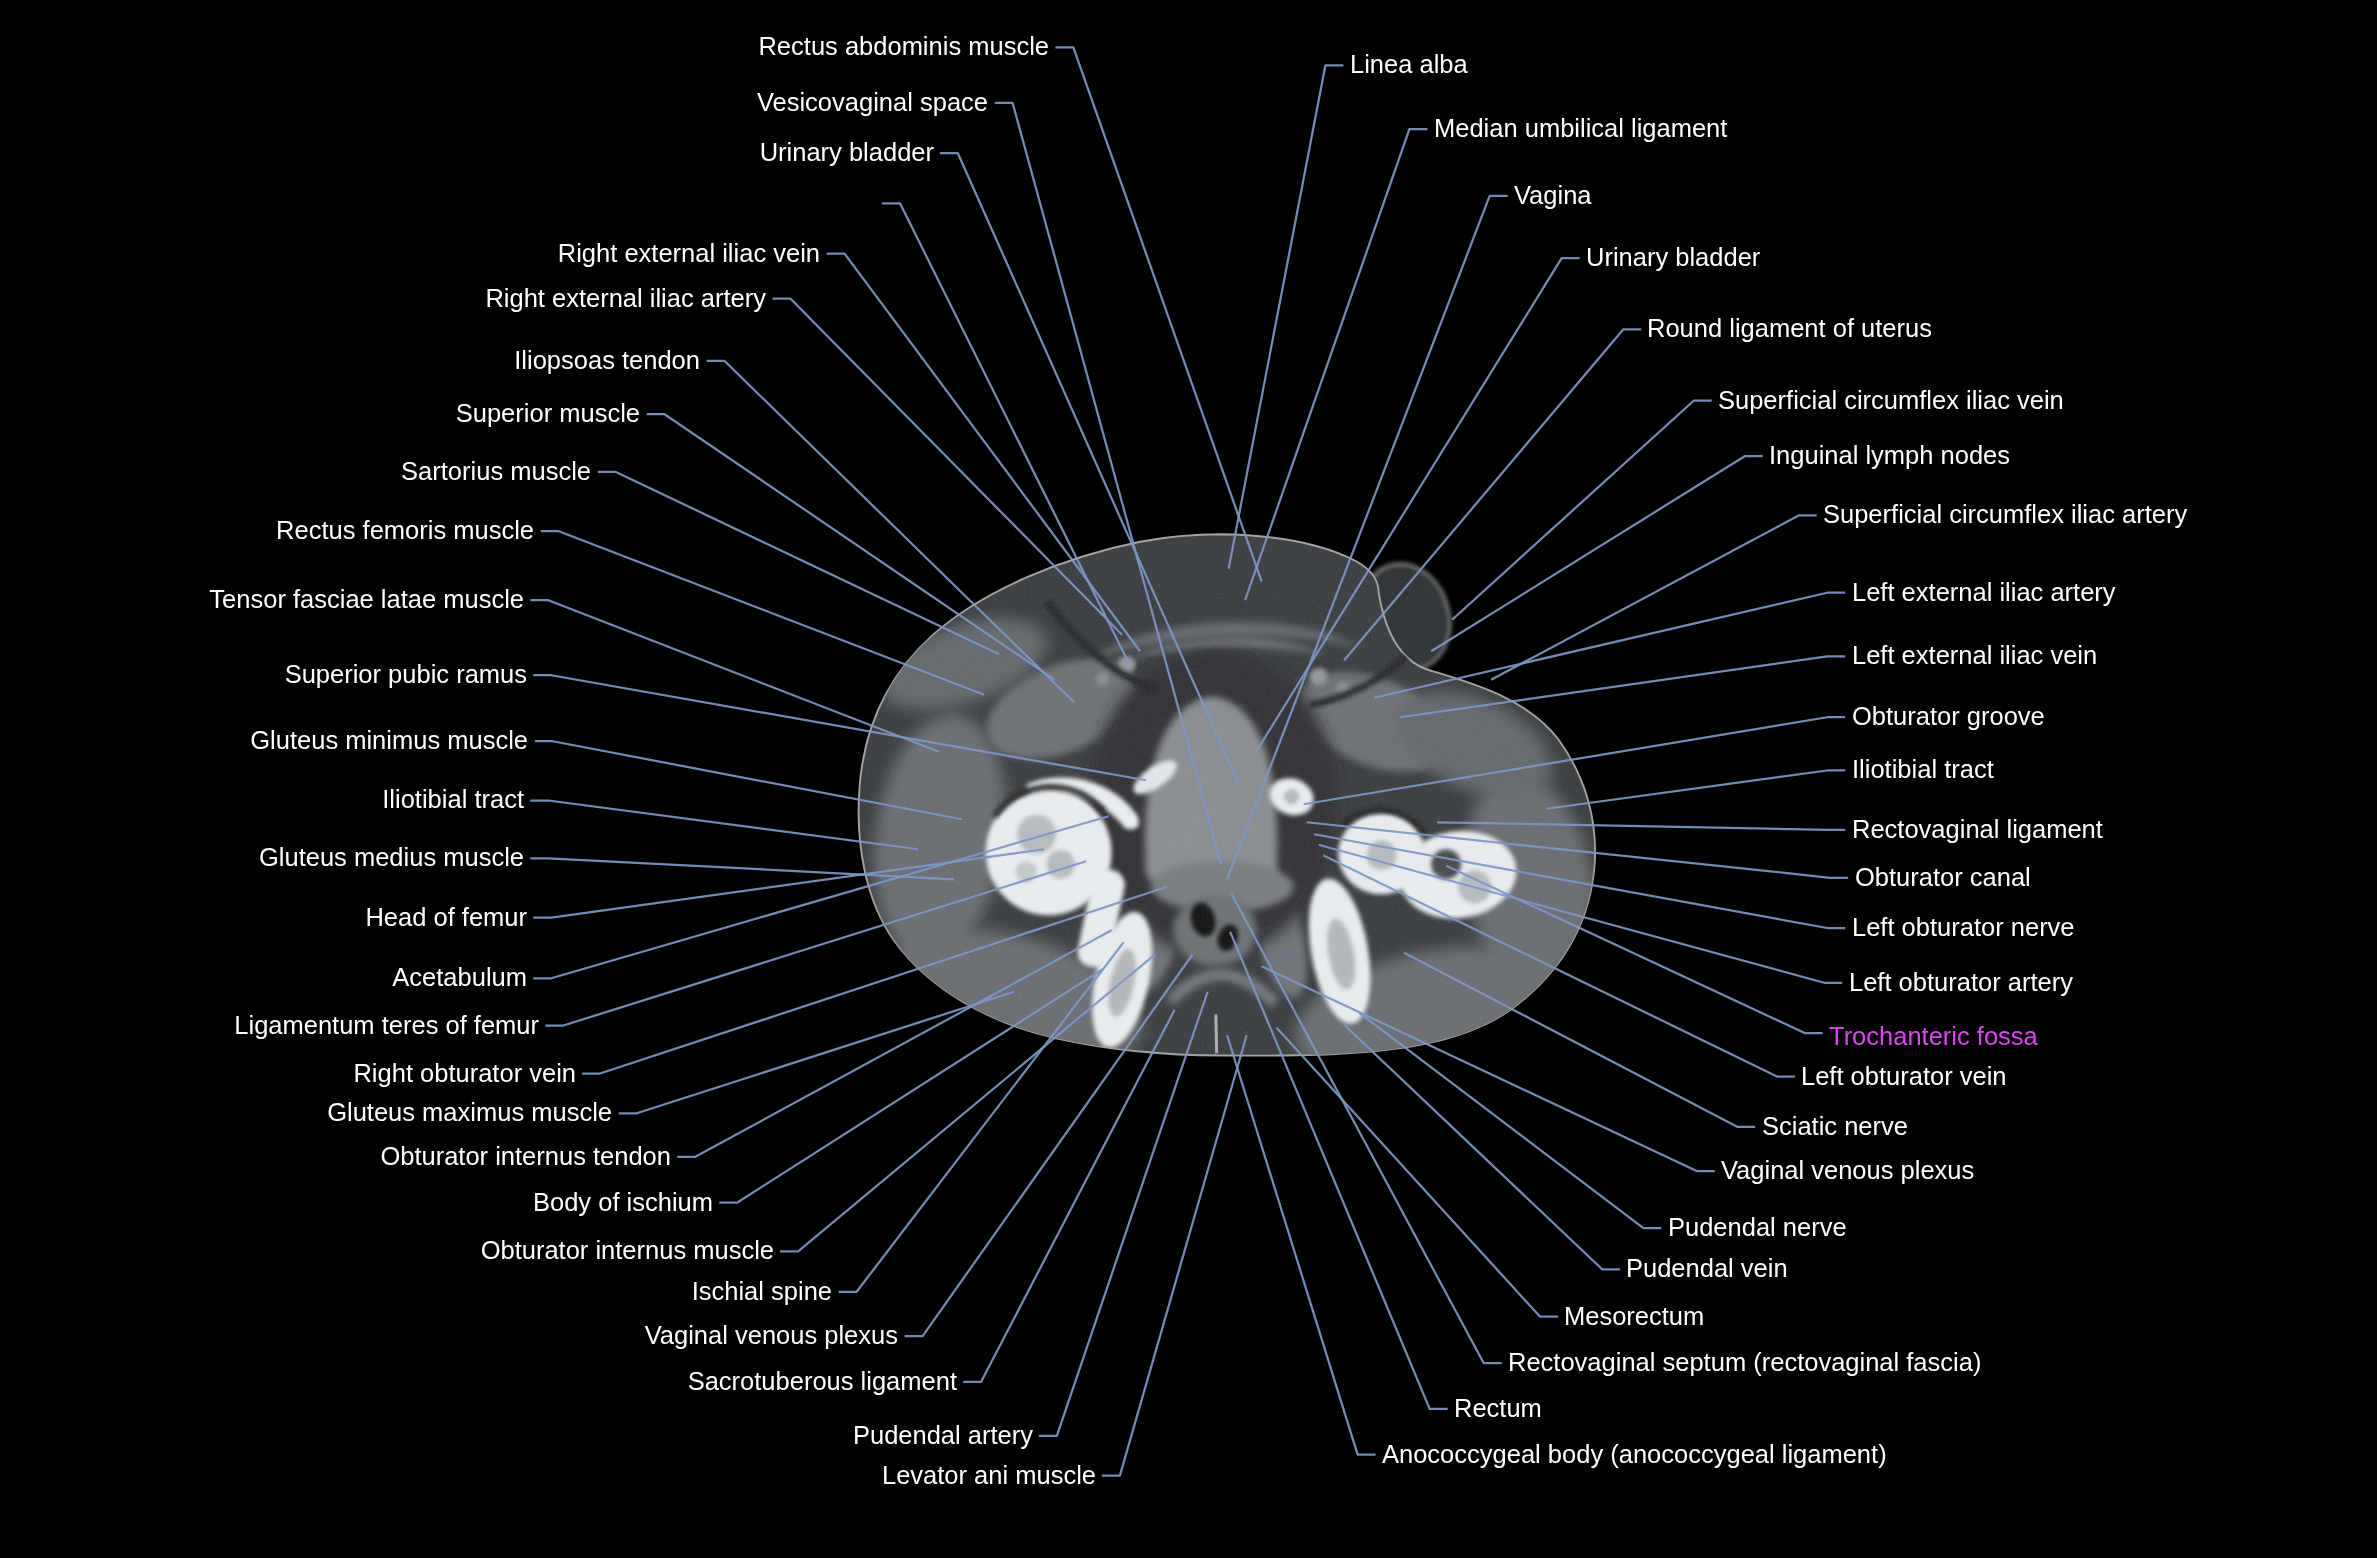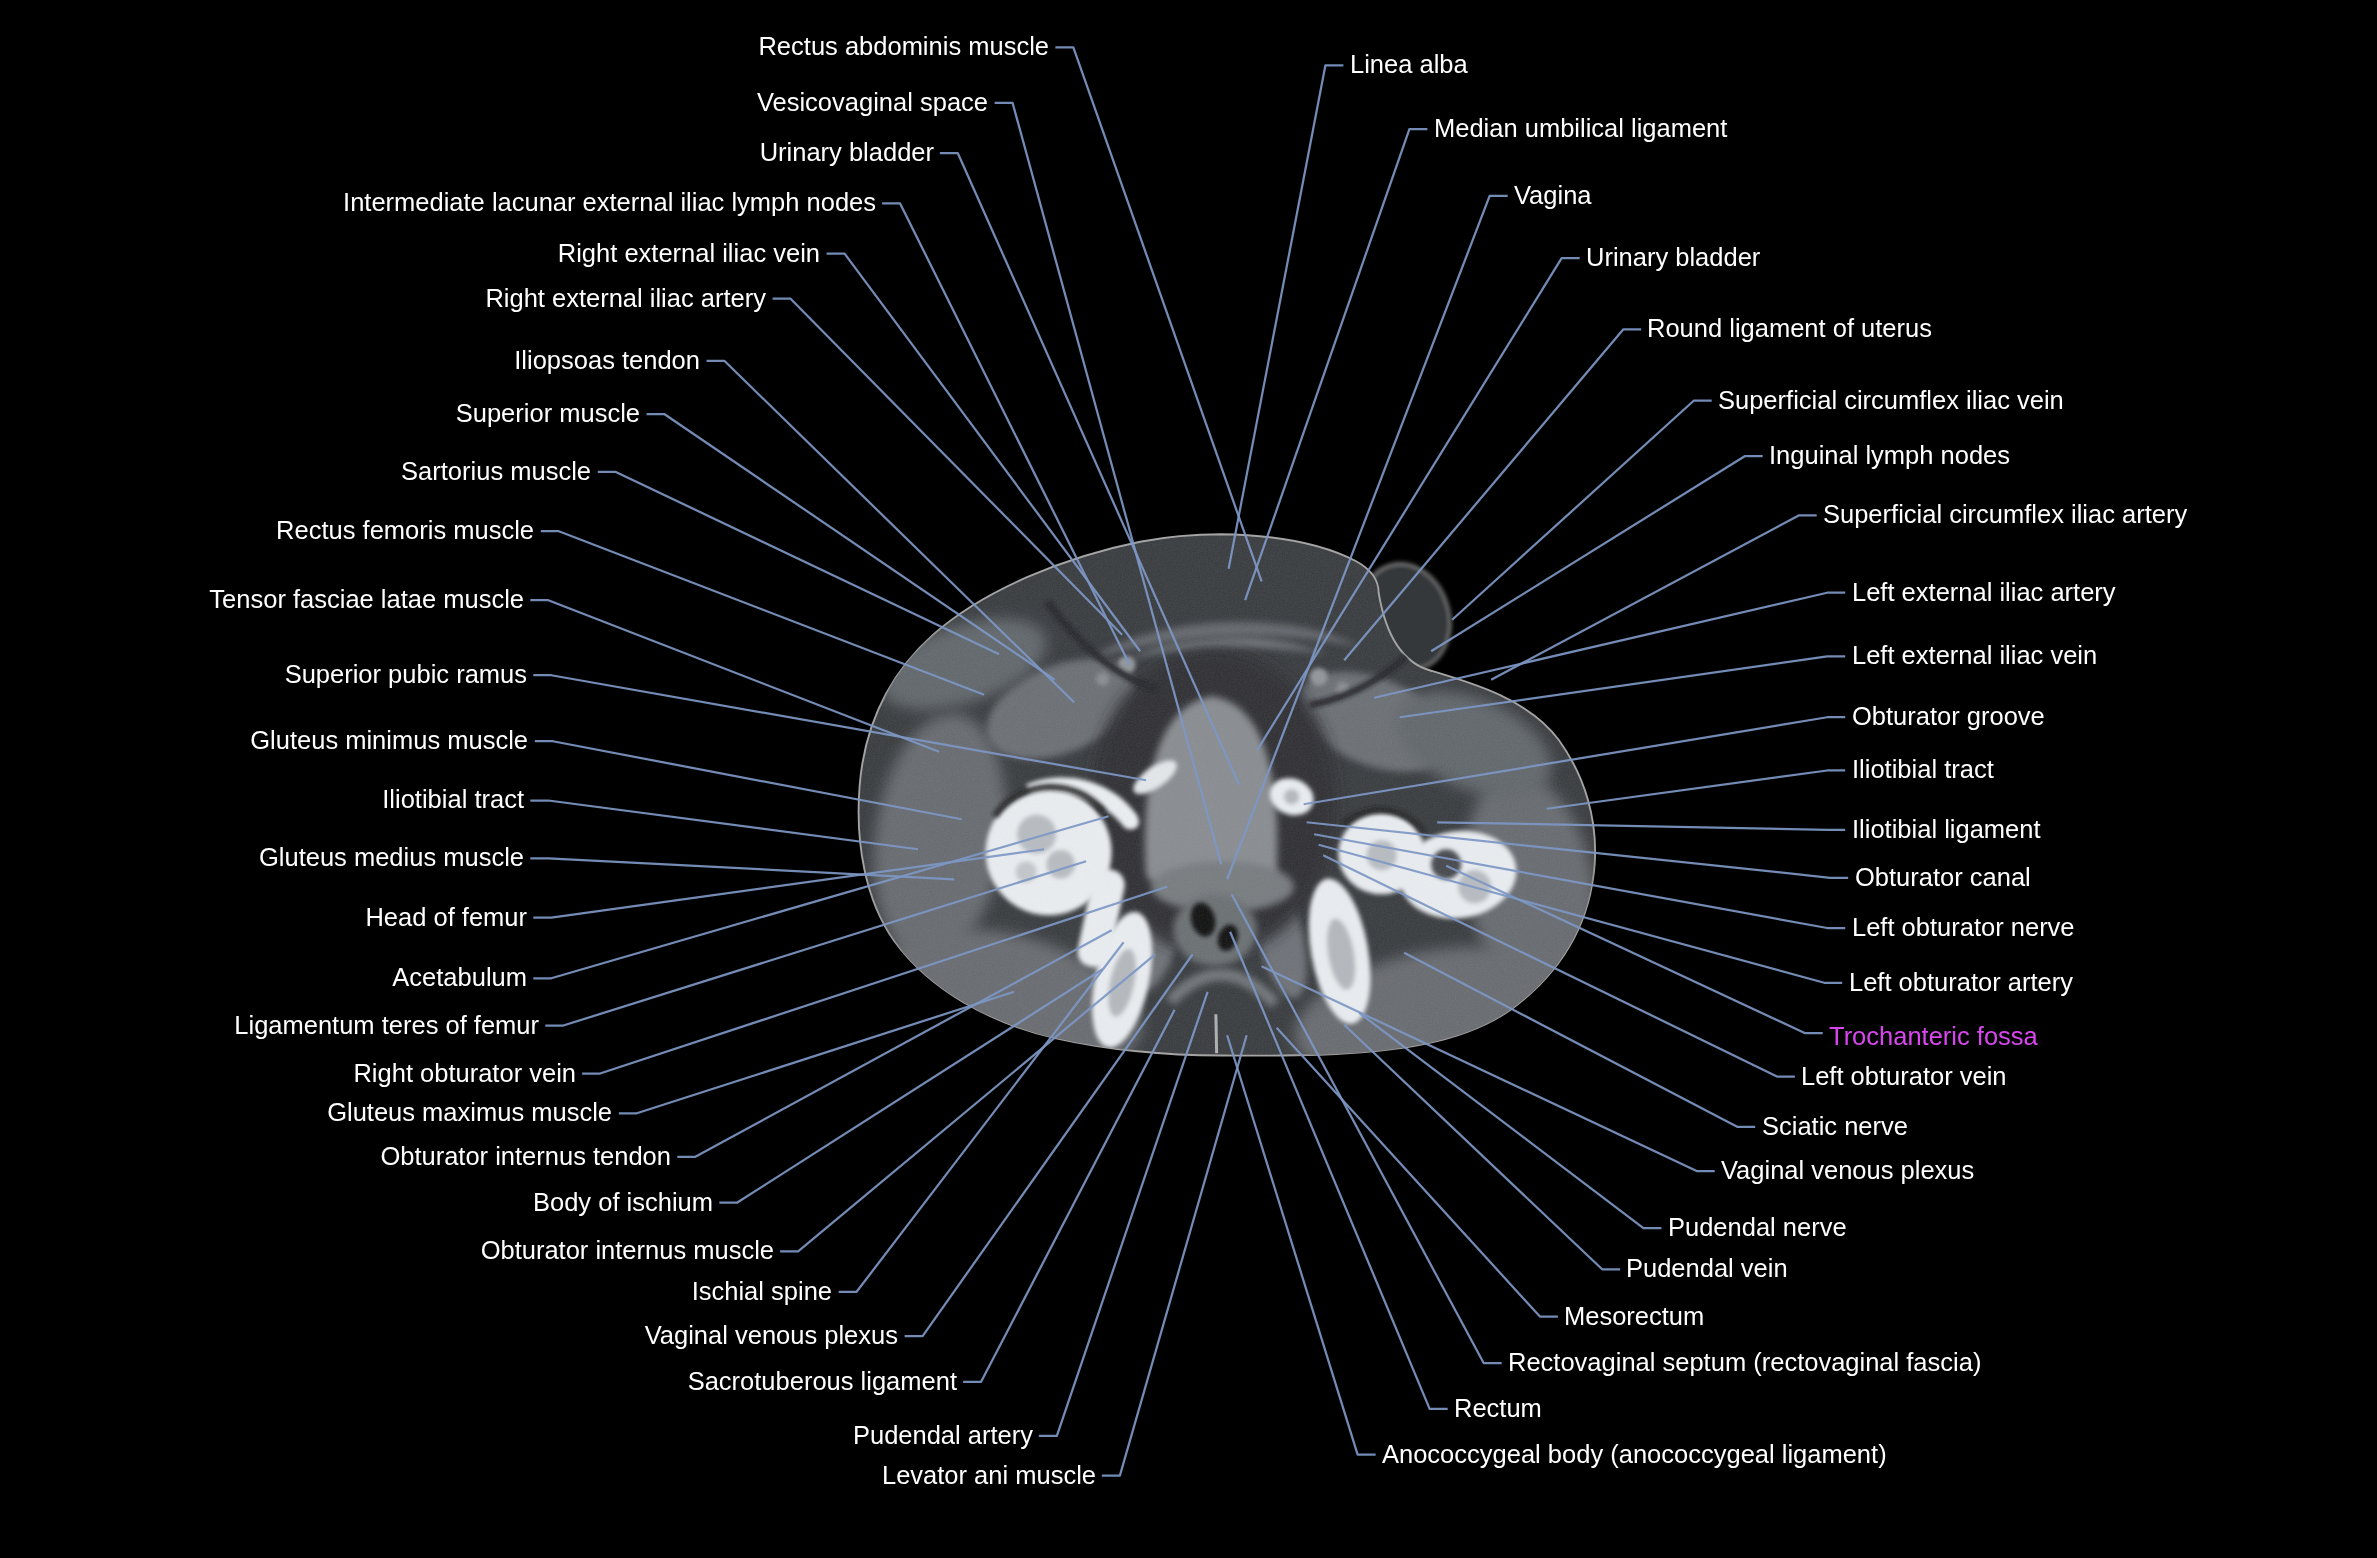--- a/index.html
+++ b/index.html
@@ -181,21 +181,20 @@
         <polyline points="2002,1817 1978,1817 1642,1192" fill="none" stroke="#7d97c4" stroke-width="3" stroke-linejoin="round" opacity="0.92"></polyline>
         <polyline points="1930,1878 1906,1878 1640,1242" fill="none" stroke="#7d97c4" stroke-width="3" stroke-linejoin="round" opacity="0.92"></polyline>
         <polyline points="1834,1939 1810,1939 1636,1380" fill="none" stroke="#7d97c4" stroke-width="3" stroke-linejoin="round" opacity="0.92"></polyline>
       </g>
   </svg>
 
   <div id="labels" class="label-layer">
       <div class="label side-left" style="color: rgb(255, 255, 255); top: 47px; right: 1328px;">Rectus abdominis muscle</div>
       <div class="label side-left" style="color: rgb(255, 255, 255); top: 103px; right: 1389px;">Vesicovaginal space</div>
       <div class="label side-left" style="color: rgb(255, 255, 255); top: 153px; right: 1443px;">Urinary bladder</div>
-      <div class="label side-left" style="color: rgb(255, 255, 255); top: 203px; right: 1501px;">Intermediate lacunar external iliac lymph nodes</div>
       <div class="label side-left" style="color: rgb(255, 255, 255); top: 254px; right: 1557px;">Right external iliac vein</div>
       <div class="label side-left" style="color: rgb(255, 255, 255); top: 299px; right: 1611px;">Right external iliac artery</div>
       <div class="label side-left" style="color: rgb(255, 255, 255); top: 361px; right: 1677px;">Iliopsoas tendon</div>
       <div class="label side-left" style="color: rgb(255, 255, 255); top: 414px; right: 1737px;">Superior muscle</div>
       <div class="label side-left" style="color: rgb(255, 255, 255); top: 472px; right: 1786px;">Sartorius muscle</div>
       <div class="label side-left" style="color: rgb(255, 255, 255); top: 531px; right: 1843px;">Rectus femoris muscle</div>
       <div class="label side-left" style="color: rgb(255, 255, 255); top: 600px; right: 1853px;">Tensor fasciae latae muscle</div>
       <div class="label side-left" style="color: rgb(255, 255, 255); top: 675px; right: 1850px;">Superior pubic ramus</div>
       <div class="label side-left" style="color: rgb(255, 255, 255); top: 741px; right: 1849px; margin-left: 42px;">Gluteus minimus muscle</div>
       <div class="label side-left" style="color: rgb(255, 255, 255); top: 800px; right: 1853px;">Iliotibial tract</div>
@@ -218,21 +217,21 @@
       <div class="label side-right" style="color: rgb(255, 255, 255); top: 196px; left: 1514px;">Vagina</div>
       <div class="label side-right" style="color: rgb(255, 255, 255); top: 258px; left: 1586px;">Urinary bladder</div>
       <div class="label side-right" style="color: rgb(255, 255, 255); top: 329px; left: 1647px;">Round ligament of uterus</div>
       <div class="label side-right" style="color: rgb(255, 255, 255); top: 401px; left: 1718px;">Superficial circumflex iliac vein</div>
       <div class="label side-right" style="color: rgb(255, 255, 255); top: 456px; left: 1769px;">Inguinal lymph nodes</div>
       <div class="label side-right" style="color: rgb(255, 255, 255); top: 515px; left: 1823px;">Superficial circumflex iliac artery</div>
       <div class="label side-right" style="color: rgb(255, 255, 255); top: 593px; left: 1852px;">Left external iliac artery</div>
       <div class="label side-right" style="color: rgb(255, 255, 255); top: 656px; left: 1852px;">Left external iliac vein</div>
       <div class="label side-right" style="color: rgb(255, 255, 255); top: 717px; left: 1852px;">Obturator groove</div>
       <div class="label side-right" style="color: rgb(255, 255, 255); top: 770px; left: 1852px;">Iliotibial tract</div>
-      <div class="label side-right" style="color: rgb(255, 255, 255); top: 830px; left: 1852px;">Iliotibial ligament</div>
+      <div class="label side-right" style="color: rgb(255, 255, 255); top: 830px; left: 1852px;">Rectovaginal ligament</div>
       <div class="label side-right" style="color: rgb(255, 255, 255); top: 878px; left: 1855px;">Obturator canal</div>
       <div class="label side-right" style="color: rgb(255, 255, 255); top: 928px; left: 1852px;">Left obturator nerve</div>
       <div class="label side-right" style="color: rgb(255, 255, 255); top: 983px; left: 1849px;">Left obturator artery</div>
       <div class="label side-right" style="color: #d946ef; top: 1037px; left: 1829px; text-align: center;">Trochanteric fossa</div>
       <div class="label side-right" style="color: rgb(255, 255, 255); top: 1077px; left: 1801px;">Left obturator vein</div>
       <div class="label side-right" style="color: rgb(255, 255, 255); top: 1127px; left: 1762px;">Sciatic nerve</div>
       <div class="label side-right" style="color: rgb(255, 255, 255); top: 1171px; left: 1721px;">Vaginal venous plexus</div>
       <div class="label side-right" style="color: rgb(255, 255, 255); top: 1228px; left: 1668px;">Pudendal nerve</div>
       <div class="label side-right" style="color: rgb(255, 255, 255); top: 1269px; left: 1626px;">Pudendal vein</div>
       <div class="label side-right" style="color: rgb(255, 255, 255); top: 1317px; left: 1564px;">Mesorectum</div>

